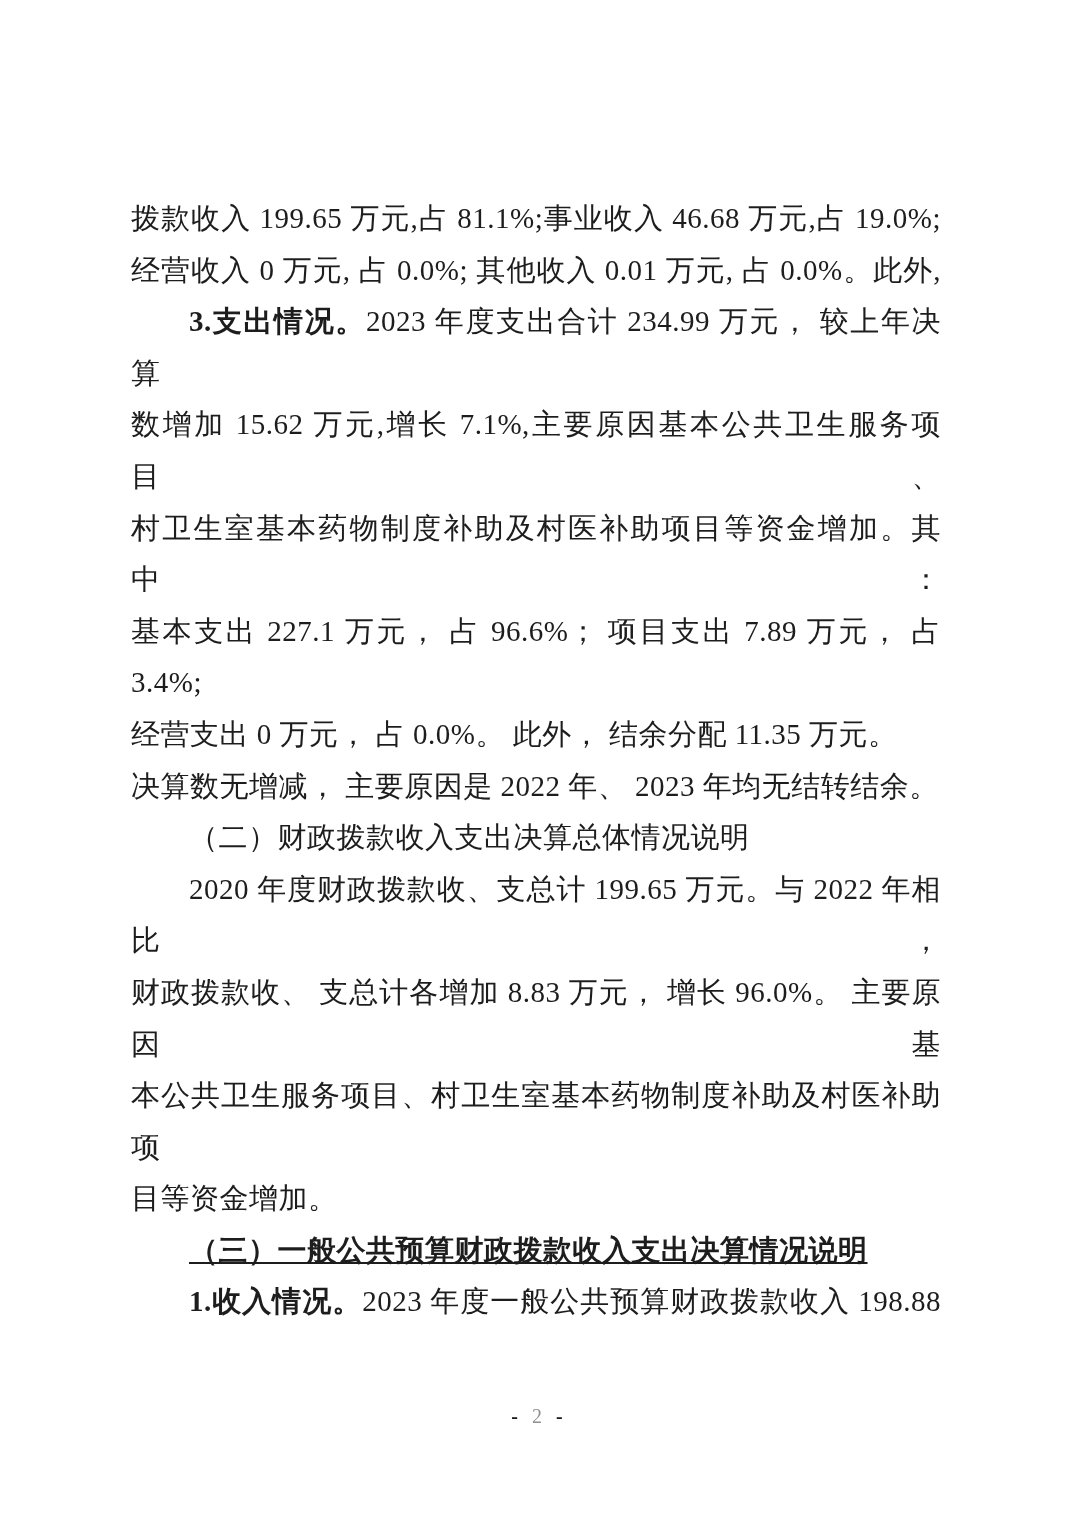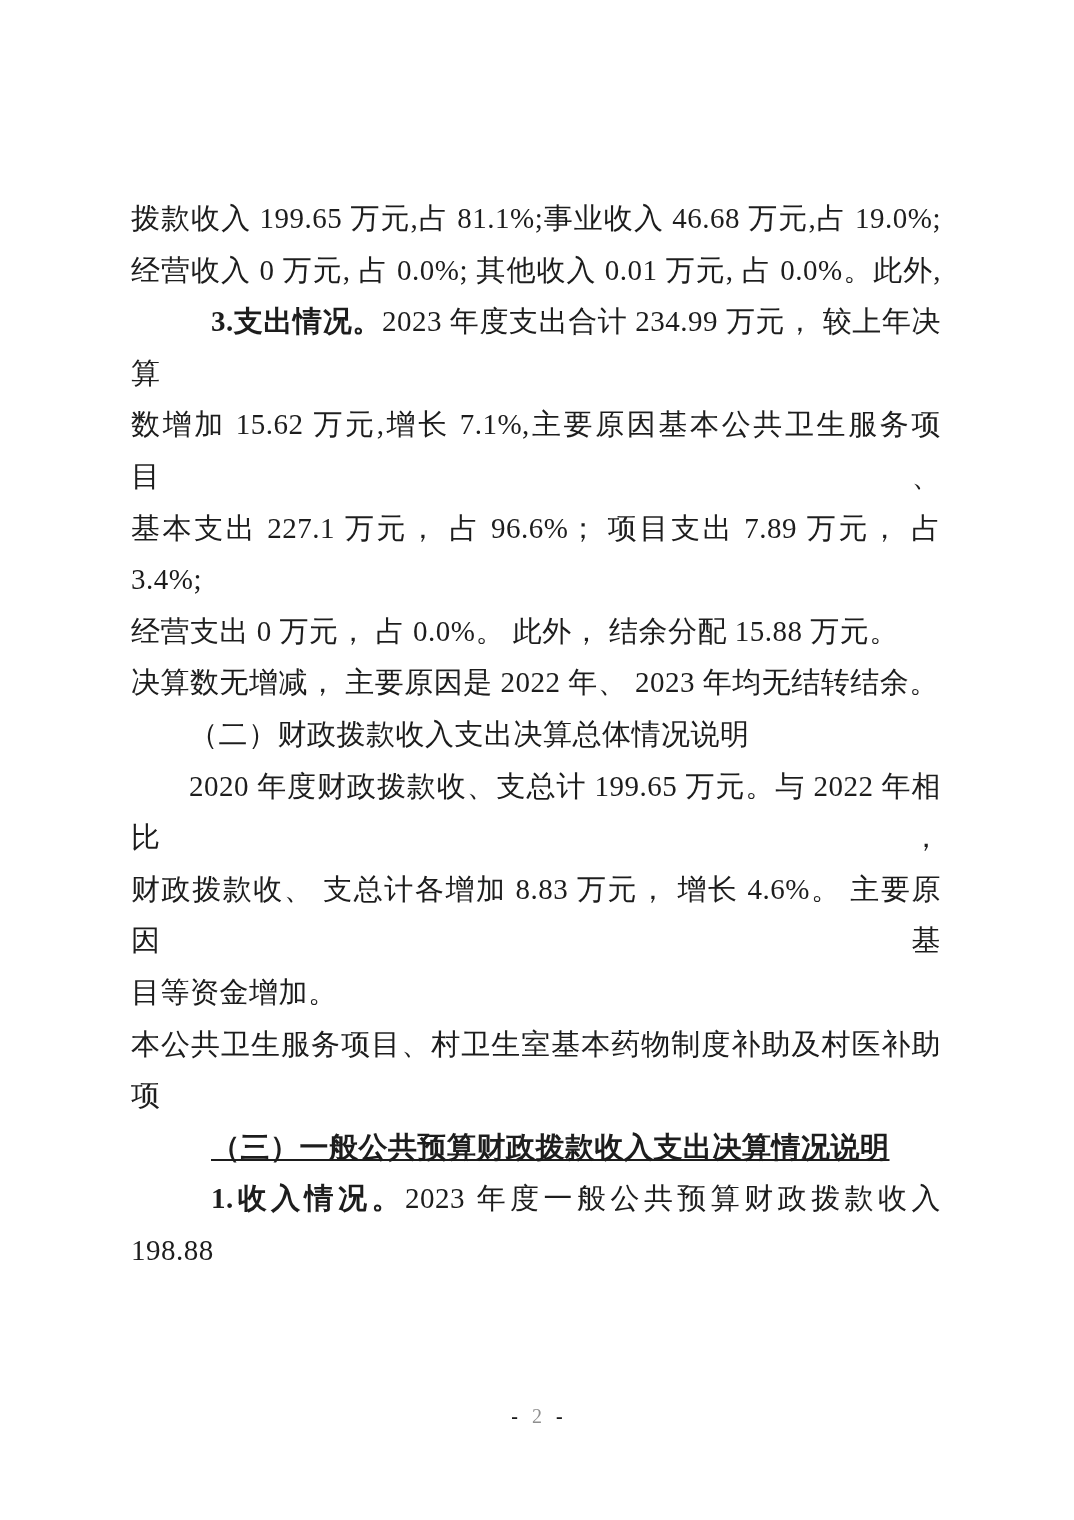--- a/index.html
+++ b/index.html
@@ -37,21 +37,20 @@
   .line.justify {
     text-align-last: justify;
   }
   .line.indent {
     text-indent: 58px;
   }
   .seg { font-weight: normal; }
   .seg-bold {
     font-weight: bold;
     font-family: "Liberation Serif", "DejaVu Serif", serif;
-    margin-left: 22px;
   }
   .line.heading-bold .seg {
     font-weight: bold;
     text-decoration: underline;
   }
   .footer {
     position: absolute;
     left: 0;
     right: 0;
     top: 1402px;
@@ -76,34 +75,35 @@
 <div class="page">
 
   <div class="doc-body" id="doc-body">
       <div class="paragraph">
         <div class="line justify"><span class="seg">拨款收入 199.65 万元,占 81.1%;事业收入 46.68 万元,占 19.0%;</span></div>
         <div class="line justify"><span class="seg">经营收入 0 万元, 占 0.0%; 其他收入 0.01 万元, 占 0.0%。此外,</span></div>
       </div>
       <div class="paragraph">
         <div class="line justify indent"><span class="seg seg-bold">3.支出情况。</span><span class="seg">2023 年度支出合计 234.99 万元， 较上年决算</span></div>
         <div class="line justify"><span class="seg">数增加 15.62 万元,增长 7.1%,主要原因基本公共卫生服务项目、</span></div>
+        <div class="line justify"><span class="seg">村卫生室基本药物制度补助及村医补助项目等资金增加。其中：</span></div>
         <div class="line justify"><span class="seg">基本支出 227.1 万元， 占 96.6%； 项目支出 7.89 万元， 占 3.4%;</span></div>
-        <div class="line"><span class="seg">经营支出 0 万元， 占 0.0%。 此外， 结余分配 15.88 万元。</span></div>
+        <div class="line"><span class="seg">经营支出 0 万元， 占 0.0%。 此外， 结余分配 11.35 万元。</span></div>
       </div>
       <div class="paragraph">
         <div class="line"><span class="seg">决算数无增减， 主要原因是 2022 年、 2023 年均无结转结余。</span></div>
       </div>
       <div class="paragraph">
         <div class="line indent"><span class="seg">（二）财政拨款收入支出决算总体情况说明</span></div>
       </div>
       <div class="paragraph">
         <div class="line justify indent"><span class="seg">2020 年度财政拨款收、支总计 199.65 万元。与 2022 年相比，</span></div>
-        <div class="line justify"><span class="seg">财政拨款收、 支总计各增加 8.83 万元， 增长 4.6%。 主要原因基</span></div>
+        <div class="line justify"><span class="seg">财政拨款收、 支总计各增加 8.83 万元， 增长 96.0%。 主要原因基</span></div>
+        <div class="line justify"><span class="seg">本公共卫生服务项目、村卫生室基本药物制度补助及村医补助项</span></div>
         <div class="line"><span class="seg">目等资金增加。</span></div>
-        <div class="line justify"><span class="seg">本公共卫生服务项目、村卫生室基本药物制度补助及村医补助项</span></div>
       </div>
       <div class="paragraph">
         <div class="line indent heading-bold"><span class="seg seg-bold">（三）一般公共预算财政拨款收入支出决算情况说明</span></div>
       </div>
       <div class="paragraph">
         <div class="line justify indent"><span class="seg seg-bold">1.收入情况。</span><span class="seg">2023 年度一般公共预算财政拨款收入 198.88</span></div>
       </div>
     </div>
 
   <div class="footer">

